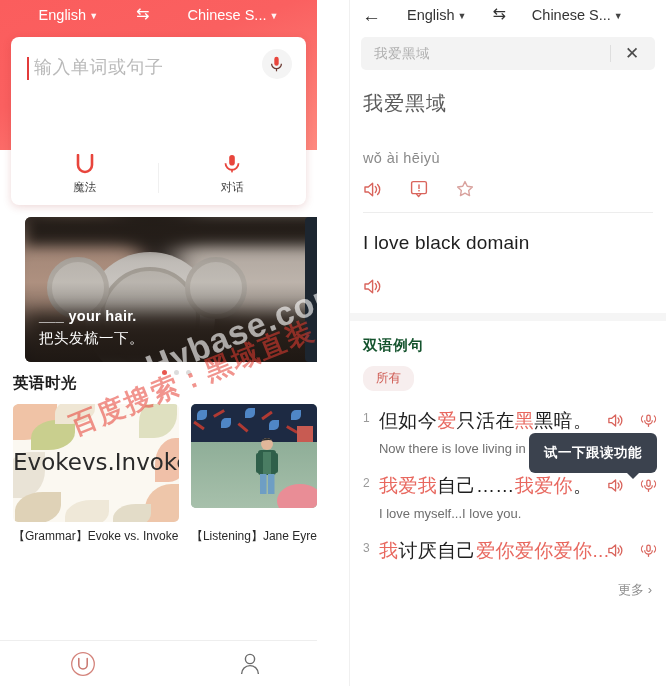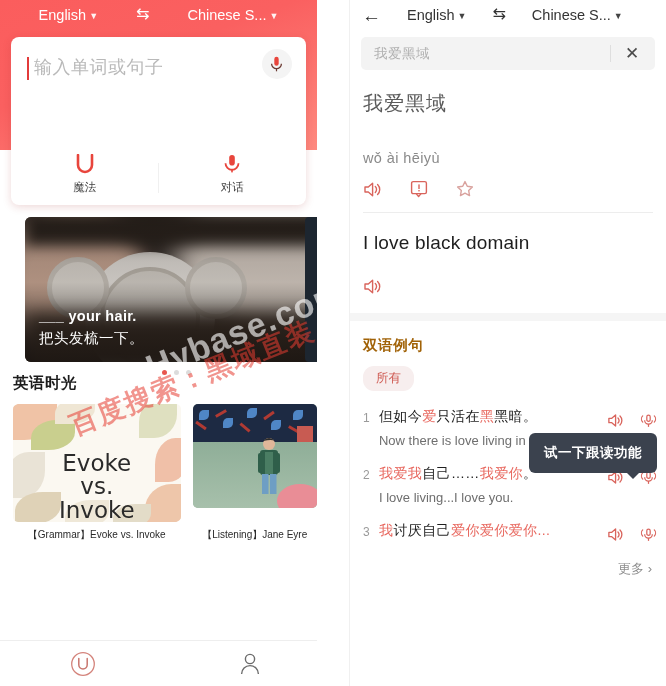--- a/index.html
+++ b/index.html
@@ -95,31 +95,31 @@
   .l-sec-title2 {
     font-size: 15.5px; font-weight: bold; color: #1c1c1c;
     margin: 8px 0 0 13px; letter-spacing: .5px;
   }
   .tiles { display: flex; gap: 12px; padding: 10px 0 0 13px; }
   .tile { width: 175px; }
   .tile.b { width: 130px; }
   .tile-img { height: 118px; border-radius: 5px; overflow: hidden; position: relative; }
   .tile.b .tile-img { height: 104px; }
   .tile-cap {
-    font-size: 10px; color: #2a2a2a; margin-top: 6px;
-    white-space: nowrap; overflow: hidden; text-align: center;
+    font-size: 12px; color: #2a2a2a; margin-top: 6px;
+    white-space: nowrap; overflow: hidden;
   }
   .tile.b .tile-cap { margin-top: 20px; }
 
   
   .artA { position: absolute; inset: 0; background: #fbf8f1; }
   .artA .leaf { position: absolute; border-radius: 60% 0 60% 0; }
   .artA .txt {
-    position: absolute; inset: 0; display: flex; flex-direction: column;
-    align-items: center; justify-content: flex-end;
+    position: absolute; inset: 0; display: flex; flex-direction: row;
+    align-items: center; justify-content: flex-start;
     font-size: 23px; color: #2a2a2a; line-height: 1.02;
     font-family: "DejaVu Sans", sans-serif;
   }
   
   .artB { position: absolute; inset: 0; background: #9fb8a4; }
   .artB .sky { position: absolute; left:0; right:0; top:0; height: 40px; background: #1d2a43; }
   .artB .fl { position: absolute; width: 10px; height: 10px; background: #4f86c6; border-radius: 50% 0 50% 0;}
   .artB .rd { position: absolute; width: 12px; height: 3px; background: #b03a33; }
   .artB .hill { position: absolute; left: 0; right:0; top: 38px; bottom: 0; background: linear-gradient(180deg,#8fae98,#a7c0ab); }
   .artB .person { position: absolute; left: 58px; top: 32px; }
@@ -155,40 +155,40 @@
   .r-block { padding: 0 13px; }
   .r-src { font-size: 20px; color: #5b5b5b; margin-top: 20px; letter-spacing: 1px;}
   .r-pinyin { font-size: 14.5px; color: #8a8a8a; margin-top: 33px; letter-spacing: .4px;}
   .r-icons { display: flex; gap: 28px; margin-top: 14px; align-items: center;}
   .r-hr { height: 1px; background: #ededed; margin: 14px 13px 0 13px; }
 
   .r-tgt { font-size: 19px; color: #1e1e1e; margin-top: 19px; letter-spacing: .2px;}
   .r-icons2 { display: flex; margin-top: 24px; }
   .r-gap { height: 8px; background: #f5f5f5; margin-top: 18px; }
 
-  .r-ex-title { font-size: 14.5px; font-weight: bold; color: #a16207; margin: 15px 0 0 13px; letter-spacing: .6px;}
+  .r-ex-title { font-size: 14.5px; font-weight: bold; color: #14532d; margin: 15px 0 0 13px; letter-spacing: .6px;}
   .r-chip {
     display: inline-block; margin: 11px 0 0 13px; padding: 4px 13px;
     background: #f7eeee; color: #cf5b53; border-radius: 11px; font-size: 12.5px;
   }
   .tooltip {
     position: absolute; right: 9px; top: 433px;
     background: #3b424e; color: #fff; border-radius: 6px;
     padding: 11px 15px; font-size: 13.5px; font-weight: bold; letter-spacing: .5px;
     z-index: 8;
   }
   .tooltip::after {
     content: ""; position: absolute; right: 17px; bottom: -6px;
     border-left: 7px solid transparent; border-right: 7px solid transparent;
     border-top: 7px solid #3b424e;
   }
   .ex { display: flex; padding: 0 9px 0 13px; margin-top: 17px; }
   .ex-num { width: 16px; color: #9a9a9a; font-size: 12px; padding-top: 3px; flex: none; }
   .ex-body { flex: 1; min-width: 0; }
-  .ex-zh { font-size: 14px; color: #1f1f1f; letter-spacing: .4px; white-space: nowrap;}
+  .ex-zh { font-size: 19px; color: #1f1f1f; letter-spacing: .4px; white-space: nowrap;}
   .ex-zh .hl { color: #e8685f; }
   .ex-en { font-size: 13px; color: #6e6e6e; margin-top: 7px; white-space: nowrap;}
   .ex-acts { display: flex; gap: 16px; align-items: flex-start; padding-top: 5px; flex: none; }
   .r-more {
     text-align: right; font-size: 13px; color: #8d8d8d;
     padding: 17px 14px 0 0; cursor: pointer;
   }
 
   .wm { position: absolute; pointer-events: none; z-index: 6; }
   .wm1 {
@@ -436,21 +436,21 @@
           <path d="M3 3.2 a5 5 0 0 0 0 7" fill="none" stroke="#d9645c" stroke-width="1.3" stroke-linecap="round"></path>
           <path d="M16 3.2 a5 5 0 0 1 0 7" fill="none" stroke="#d9645c" stroke-width="1.3" stroke-linecap="round"></path>
         </svg>
       </div>
     </div>
 
     <div class="ex">
       <div class="ex-num">2</div>
       <div class="ex-body">
         <div class="ex-zh"><span class="hl">我爱我</span><span>自己……</span><span class="hl">我爱你</span><span>。</span></div>
-        <div class="ex-en">I love living...I love you.</div>
+        <div class="ex-en">I love myself...I love you.</div>
       </div>
       <div class="ex-acts">
         <svg width="17" height="15" viewBox="0 0 19 17">
           <path d="M2 6 h3.3 L9.6 2.3 v12.4 L5.3 11 H2z" fill="none" stroke="#d9645c" stroke-width="1.5" stroke-linejoin="round"></path>
           <path d="M12.3 5.6 a4 4 0 0 1 0 5.8" fill="none" stroke="#d9645c" stroke-width="1.5" stroke-linecap="round"></path>
           <path d="M14.6 3.4 a7.2 7.2 0 0 1 0 10.2" fill="none" stroke="#d9645c" stroke-width="1.5" stroke-linecap="round"></path>
         </svg>
         <svg width="17" height="16" viewBox="0 0 19 18">
           <rect x="7.6" y="2.4" width="3.8" height="7" rx="1.9" fill="none" stroke="#d9645c" stroke-width="1.4"></rect>
           <path d="M5.2 8.2 a4.3 4.3 0 0 0 8.6 0" fill="none" stroke="#d9645c" stroke-width="1.4"></path>

